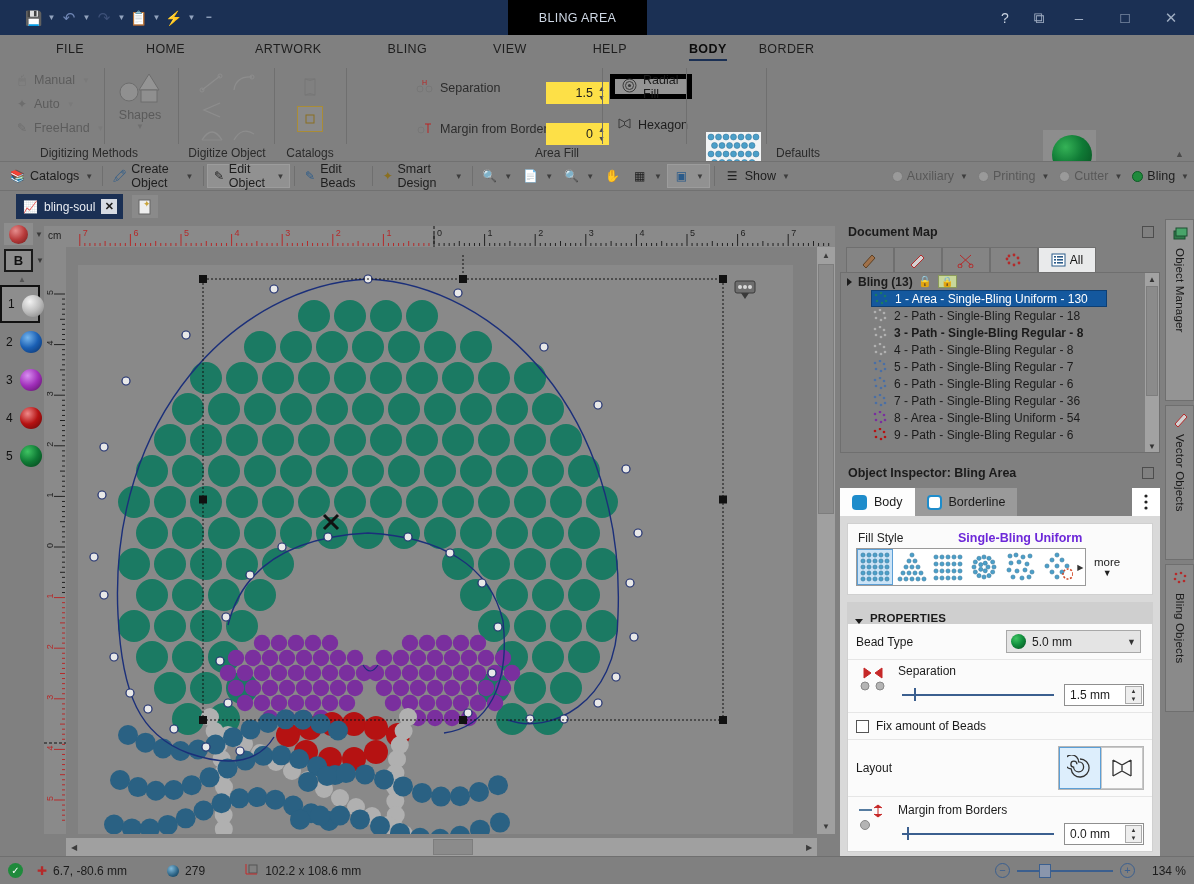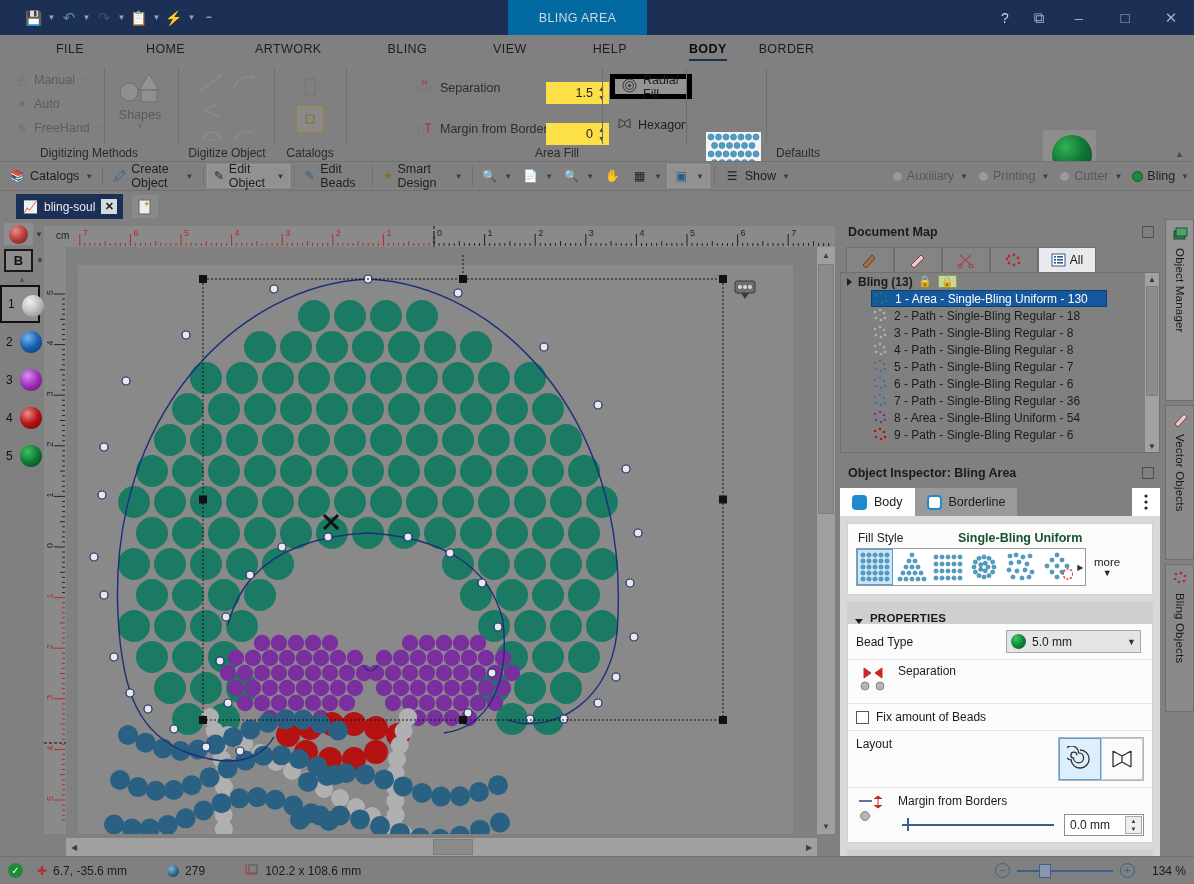--- a/index.html
+++ b/index.html
@@ -21,21 +21,21 @@
   .qat { position:absolute; left:24px; top:0; height:35px; display:flex; align-items:center; gap:2px; }
   .qat .qicon { width:20px; height:22px; display:flex; align-items:center; justify-content:center; font-size:14px; }
   .qat .qcaret { width:11px; height:22px; display:flex; align-items:center; justify-content:center;
                  color:#93a3bd; font-size:8px; }
   .doctitle {
     position:absolute; left:0; top:0; width:1194px; height:35px; line-height:35px;
     text-align:center; color:#c4cddb; font-size:13px; pointer-events:none;
   }
   .ctx-tab {
     position:absolute; left:508px; top:0; width:139px; height:35px;
-    background:#0369a1; color:#cfd8e5; font-size:12.5px;
+    background:#000000; color:#cfd8e5; font-size:12.5px;
     display:flex; align-items:center; justify-content:center; letter-spacing:.3px;
   }
   .wbtns { position:absolute; right:0; top:0; height:35px; display:flex; }
   .wbtn { width:46px; height:35px; display:flex; align-items:center; justify-content:center;
           color:#9fadc2; font-size:15px; }
   .wbtn.help { width:34px; color:#c9d3e1; font-size:14px; }
   .wbtn.restore { width:34px; }
 
   
   .ribbon-tabs {
@@ -137,21 +137,21 @@
   .pal-up { position:absolute; left:4px; top:56px; width:36px; text-align:center; font-size:8px; color:#555; }
   .pal-list { position:absolute; left:0; top:66px; width:40px; }
   .pal-row { position:relative; height:38px; display:flex; align-items:center; }
   .pal-row .n { position:absolute; left:6px; font-size:12px; color:#111; }
   .pal-row .bead { position:absolute; left:20px; width:22px; height:22px; border-radius:50%; top:8px; }
   .pal-row.sel { border:2px solid #111; background:#8d8d8d; }
 
   
   .canvaswrap { position:absolute; left:44px; top:219px; width:791px; bottom:28px; background:#808080; }
   .hruler { position:absolute; left:0; top:7px; width:791px; height:21px; background:#8a8a8a; }
-  .cmlbl { position:absolute; left:4px; top:4px; font-size:10px; color:#1d1d1d;margin-left:8px; }
+  .cmlbl { position:absolute; left:4px; top:4px; font-size:10px; color:#1d1d1d; }
   .vruler { position:absolute; left:0; top:28px; width:22px; bottom:22px; background:#8a8a8a; }
   .canvas { position:absolute; left:22px; top:28px; right:18px; bottom:22px;
             background:#808080; overflow:hidden; }
   .page { position:absolute; left:12px; top:18px; width:715px; height:580px; background:#898989; }
 
   .vscroll { position:absolute; right:0; top:28px; width:18px; bottom:22px; background:#a0a0a0; }
   .hscroll { position:absolute; left:22px; right:18px; bottom:0; height:18px; background:#a0a0a0; }
   .sb-thumb { position:absolute; background:#8b8b8b; border:1px solid #7d7d7d; }
   .sb-arrow { position:absolute; display:flex; align-items:center; justify-content:center;
               font-size:8px; color:#3c3c3c; background:#a0a0a0; }
@@ -183,21 +183,21 @@
   .oi-tab { height:28px; display:flex; align-items:center; gap:7px; padding:0 12px;
             font-size:12.5px; color:#1b1b1b; background:#9a9a9a; }
   .oi-tab.active { background:#fdfdfd; }
   .oi-kebab { position:absolute; right:0; top:2px; width:28px; height:28px; background:#fff;
               display:flex; align-items:center; justify-content:center; }
   .oi-body { background:#d9d9d9; padding:7px; }
   .card { background:#fbfbfb; border:1px solid #d0d0d0; }
 
   .fillstyle-hd { display:flex; align-items:center; padding:7px 10px 3px;gap:19px; }
   .fs-label { font-size:12px; color:#222; }
-  .fs-value { flex:1; text-align:center; font-weight:bold; font-size:12.5px; color:#14532d; padding-right:24px;}
+  .fs-value { flex:1; text-align:center; font-weight:bold; font-size:12.5px; color:#6d28d9; padding-right:24px;}
   .fs-strip { display:flex; align-items:center; padding:0 8px 8px; }
   .fs-box { width:230px; height:38px; border:1px solid #9a9a9a; background:#fff; display:flex; }
   .fs-cell { width:38px; height:36px; display:flex; align-items:center; justify-content:center; }
   .fs-cell.sel { background:#cce4f7; border:1px solid #5c9fd6; }
   .fs-more { margin-left:8px; display:flex; flex-direction:column; align-items:center;
              font-size:11.5px; color:#222; }
 
   .sec-hd { height:22px; background:#cfcfcf; display:flex; align-items:flex-end; gap:7px;
             padding-left:8px; font-size:11.5px; font-weight:bold; color:#1b1b1b; letter-spacing:.2px; }
   .prow { display:flex; align-items:center; padding:6px 8px; border-bottom:1px solid #e6e6e6; }
@@ -1384,21 +1384,21 @@
               <span class="tree-ico"><svg width="16" height="13">
                   <circle cx="2" cy="3" r="1.3" fill="#b0b0b0"></circle>
                   <circle cx="7" cy="1" r="1.3" fill="#b0b0b0"></circle>
                   <circle cx="11" cy="4" r="1.3" fill="#b0b0b0"></circle>
                   <circle cx="12" cy="9" r="1.3" fill="#b0b0b0"></circle>
                   <circle cx="8" cy="11" r="1.3" fill="#b0b0b0"></circle>
                   <circle cx="3" cy="9" r="1.3" fill="#b0b0b0"></circle>
                 </svg></span>
               <span>2 - Path - Single-Bling Regular - 18</span>
             </div>
-            <div class="tree-row item" style="margin-left: 30px; padding-left: 2px;">
+            <div class="tree-row item" style="margin-left: 30px; padding-left: 2px; font-weight: bold;">
               <span class="tree-ico"><svg width="16" height="13">
                   <circle cx="2" cy="3" r="1.3" fill="#b0b0b0"></circle>
                   <circle cx="7" cy="1" r="1.3" fill="#b0b0b0"></circle>
                   <circle cx="11" cy="4" r="1.3" fill="#b0b0b0"></circle>
                   <circle cx="12" cy="9" r="1.3" fill="#b0b0b0"></circle>
                   <circle cx="8" cy="11" r="1.3" fill="#b0b0b0"></circle>
                   <circle cx="3" cy="9" r="1.3" fill="#b0b0b0"></circle>
                 </svg></span>
               <span>3 - Path - Single-Bling Regular - 8</span>
             </div>
@@ -1662,29 +1662,41 @@
             <span style="width:42px;flex:none">
               <svg width="40" height="30">
                   <path d="M8,4 l0,10 M8,4 l7,5 l-7,5" fill="#c62828" stroke="#c62828"></path>
               <path d="M26,4 l0,10 M26,4 l-7,5 l7,5" fill="#c62828" stroke="#c62828"></path>
               <circle cx="9" cy="22" r="4" fill="#b4b4b4" stroke="#888"></circle>
               <circle cx="24" cy="22" r="4" fill="#b4b4b4" stroke="#888"></circle>
                 </svg>
             </span>
             <span style="flex:1">
               <div class="lbl" style="margin-bottom:6px">Separation</div>
+              <div style="display:flex;align-items:center">
+                <span class="slider">
+                    <span class="knob" style="left:8%"></span>
+                  </span>
+                <span class="numbox">
+                  <span>1.5 mm</span>
+                  <span class="sp">
+                      <i>▲</i>
+                      <i>▼</i>
+                    </span>
+                </span>
+              </div>
             </span>
           </div>
 
           <div class="prow" style="gap:7px">
             <span class="chk"></span>
             <span class="lbl">Fix amount of Beads</span>
           </div>
 
-          <div class="prow" style="align-items:flex-start">
+          <div class="prow" style="align-items:center">
             <span class="lbl" style="flex:1">Layout</span>
             <span class="layoutgroup">
               <span class="layoutbtn sel">
                 <svg width="26" height="26">
                     <path d="M13,4 a9,9 0 1,1 -8.9,9.9 a7,7 0 1,1 7.5,-7 a5,5 0 1,1 -5,5.3 a3,3 0 1,1 3.3,-3" fill="none" stroke="#333" stroke-width="1.3"></path>
                   </svg>
               </span>
               <span class="layoutbtn">
                 <svg width="26" height="26">
                     <path d="M4,5 L13,10 L22,5 M4,21 L13,16 L22,21 M4,5 L4,21 M22,5 L22,21 M13,10 L13,16" fill="none" stroke="#333" stroke-width="1.3"></path>
@@ -1759,21 +1771,21 @@
           </svg>
       </span>
       <span class="rail-txt">Bling Objects</span>
     </div>
   </div>
 
   <div class="status">
     <span class="ok-badge" style="margin-left:8px">✓</span>
     <span class="st-item" style="margin-left:14px">
       <span style="color:#b52a2a">✚</span>
-      <span>6.7, -35.6 mm</span>
+      <span>6.7, -80.6 mm</span>
     </span>
     <span class="st-item" style="margin-left:40px">
       <span style="width:12px;height:12px;border-radius:50%;background:radial-gradient(circle at 35% 30%,#7fb8d8 0%,#2a6183 60%,#12364a 100%);display:inline-block"></span>
       <span>279</span>
     </span>
     <span class="st-item" style="margin-left:40px">
       <span>
         <svg width="14" height="14">
             <rect x="4" y="3" width="8" height="8" fill="none" stroke="#555"></rect>
         <path d="M1,2 l0,10 M1,12 l11,0" stroke="#c62828"></path>

